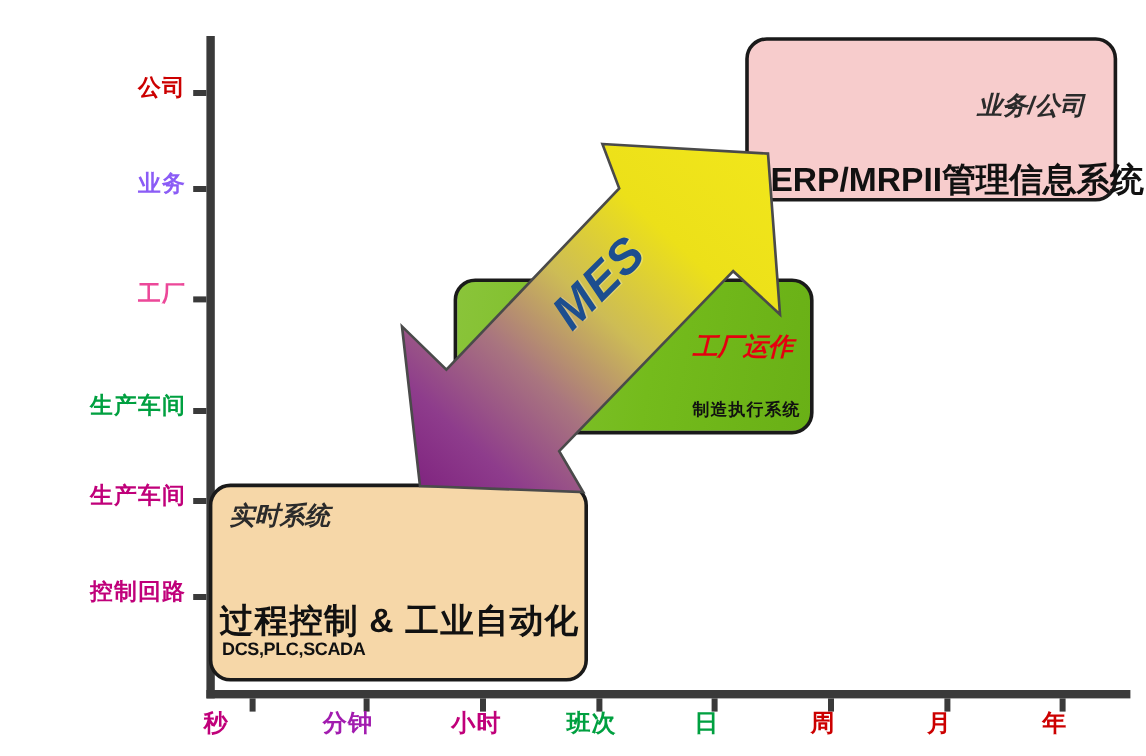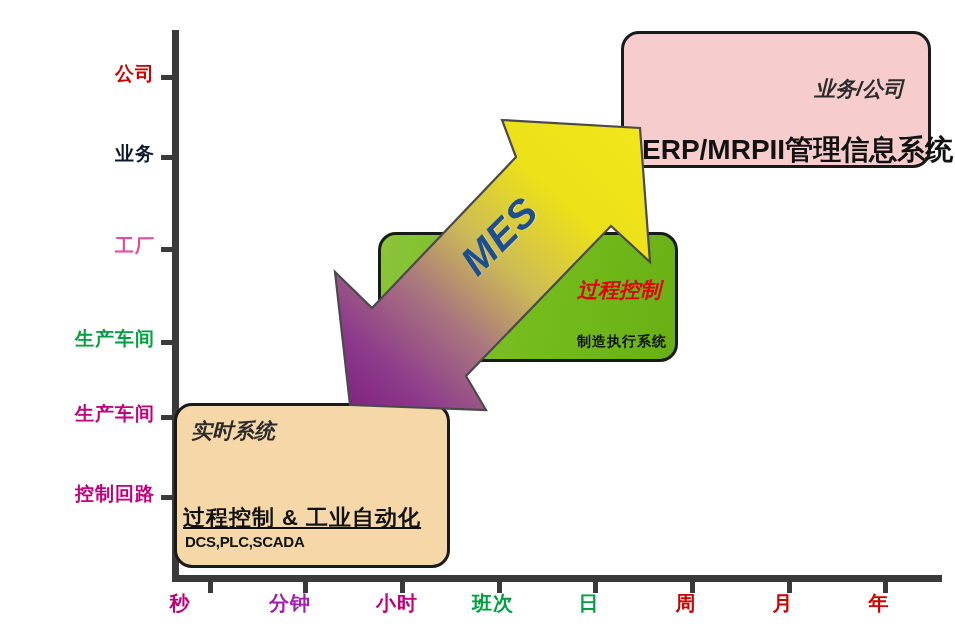--- a/index.html
+++ b/index.html
@@ -27,41 +27,41 @@
     position:absolute;top:592px;text-align:center;width:80px;
     font-weight:bold;font-size:20px;line-height:22px;letter-spacing:1px;
     white-space:nowrap;
   }
 
   
   .box{position:absolute;border:3px solid #1a1a1a;border-radius:18px;box-sizing:border-box;}
   #box-erp{left:621px;top:31px;width:310px;height:137px;background:#f7cccc;}
   #box-mes{left:378px;top:232px;width:300px;height:130px;background:#7cbd23;
            background:linear-gradient(100deg,#8ac43a 0%,#74bb1c 55%,#69b016 100%);}
-  #box-pcs{left:174px;top:403px;width:276px;height:165px;background:#f6d7a8;}
+  #box-pcs{left:174px;top:403px;width:316px;height:165px;background:#f6d7a8;}
 
   .box-title{
     position:absolute;font-style:italic;font-weight:bold;
     font-size:21px;line-height:22px;white-space:nowrap;
   }
   .box-main{
     position:absolute;font-weight:bold;font-size:21px;line-height:24px;
     color:#111;white-space:nowrap;
   }
   .box-sub{
     position:absolute;font-weight:bold;font-size:15px;
     line-height:16px;color:#111;white-space:nowrap;letter-spacing:-0.3px;
   }
 
   #erp-sub{right:24px;top:44px;color:#2b2b2b;text-align:center;}
   #erp-main{left:18px;top:104px;font-size:28px;}
   #mes-sub{right:14px;top:44px;color:#e4000f;}
   #mes-main{right:8px;top:94px;font-size:14px;letter-spacing:1px;}
   #pcs-sub{left:14px;top:14px;color:#2b2b2b;}
-  #pcs-main{left:6px;top:100px;font-size:22px;letter-spacing:1px;text-decoration:underline;}
+  #pcs-main{left:6px;top:100px;font-size:28px;letter-spacing:1px;}
   #pcs-sub2{left:8px;top:128px;}
 
   
   #arrow{position:absolute;left:310px;top:100px;width:370px;height:370px;}
 
   
   #mes-label{
     position:absolute;left:452px;top:252px;
     font-size:40px;font-weight:bold;font-style:italic;
     color:#1d4e8f;
@@ -82,21 +82,21 @@
   <div class="tick-y" style="top:155px"></div>
   <div class="tick-y" style="top:247px"></div>
   <div class="tick-y" style="top:340px"></div>
   <div class="tick-y" style="top:415px"></div>
   <div class="tick-y" style="top:495px"></div>
 
   <div class="ylab-wrap" style="top:64px">
     <div class="ylab" style="color:#cc0000">公司</div>
   </div>
   <div class="ylab-wrap" style="top:144px">
-    <div class="ylab" style="color:#0f172a">业务</div>
+    <div class="ylab" style="color:#8b5cf6">业务</div>
   </div>
   <div class="ylab-wrap" style="top:236px">
     <div class="ylab" style="color:#ec4899">工厂</div>
   </div>
   <div class="ylab-wrap" style="top:329px">
     <div class="ylab" style="color:#00a040">生产车间</div>
   </div>
   <div class="ylab-wrap" style="top:404px">
     <div class="ylab" style="color:#c0007a">生产车间</div>
   </div>
@@ -122,21 +122,21 @@
   <div class="xlab" style="left:743px;color:#cc0000">月</div>
   <div class="xlab" style="left:839px;color:#cc0000">年</div>
 
   <div class="box" id="box-pcs">
     <div class="box-title" id="pcs-sub">实时系统</div>
     <div class="box-main" id="pcs-main">过程控制 &amp; 工业自动化</div>
     <div class="box-sub" id="pcs-sub2">DCS,PLC,SCADA</div>
   </div>
 
   <div class="box" id="box-mes">
-    <div class="box-title" id="mes-sub">过程控制</div>
+    <div class="box-title" id="mes-sub">工厂运作</div>
     <div class="box-main" id="mes-main">制造执行系统</div>
   </div>
 
   <div class="box" id="box-erp">
     <div class="box-title" id="erp-sub">业务/公司</div>
     <div class="box-main" id="erp-main">ERP/MRPII管理信息系统</div>
   </div>
 
   <svg id="arrow" viewBox="0 0 370 370">
     <defs>

